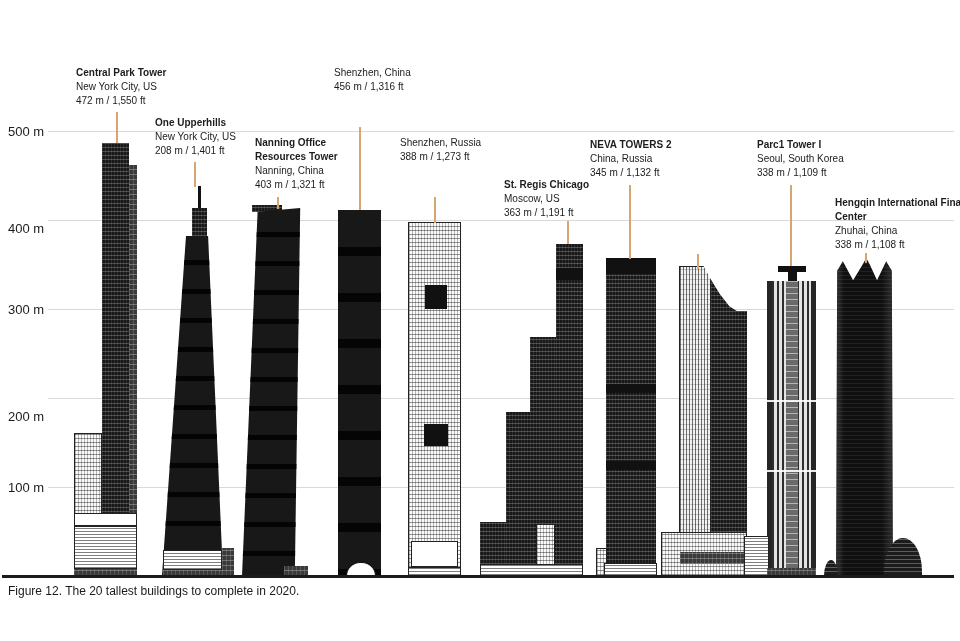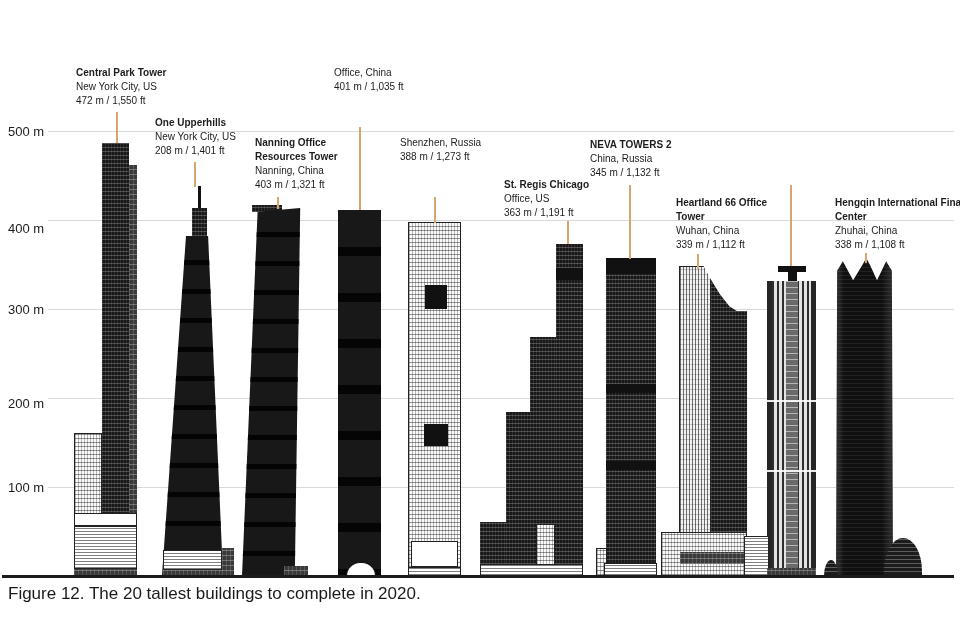--- a/index.html
+++ b/index.html
@@ -1,21 +1,21 @@
 <!DOCTYPE html>
 <html><head>
 <meta charset="utf-8">
 <style>
   html,body{margin:0;padding:0;background:#fff;}
   #fig{position:relative;width:960px;height:641px;background:#ffffff;overflow:hidden;
        font-family:"Liberation Sans", sans-serif;color:#1c1c1c;}
   .gridline{position:absolute;left:48px;width:906px;height:1px;background:#d9d9d9;}
   .tick{position:absolute;left:8px;width:40px;font-size:13px;color:#1c1c1c;}
   .ground{position:absolute;left:2px;top:575px;width:952px;height:3px;background:#1b1b1b;}
-  .caption{position:absolute;left:8px;top:584px;font-size:17px;color:#1a1a1a;}
+  .caption{position:absolute;left:8px;top:584px;font-size:12px;color:#1a1a1a;}
   .bl{position:absolute;font-size:10px;line-height:14px;color:#1c1c1c;}
   .bl .nm{font-weight:bold;}
   .leader{position:absolute;width:2px;background:#d7a571;}
   .b{position:absolute;}
   
   .f-dark{background-color:#181818;background-image:
      repeating-linear-gradient(0deg, rgba(255,255,255,.22) 0 1px, transparent 1px 4px),
      repeating-linear-gradient(90deg, rgba(255,255,255,.10) 0 1px, transparent 1px 3px);}
   .f-dark2{background-color:#3a3a3a;background-image:
      repeating-linear-gradient(0deg, rgba(255,255,255,.28) 0 1px, transparent 1px 5px),
@@ -38,21 +38,21 @@
 
   <div class="gridline" style="top:131px"></div>
   <div class="gridline" style="top:220px"></div>
   <div class="gridline" style="top:309px"></div>
   <div class="gridline" style="top:398px"></div>
   <div class="gridline" style="top:487px"></div>
 
   <div class="tick" style="top:124px">500 m</div>
   <div class="tick" style="top:221px">400 m</div>
   <div class="tick" style="top:302px">300 m</div>
-  <div class="tick" style="top:396px">200 m</div>
+  <div class="tick" style="top:409px">200 m</div>
   <div class="tick" style="top:480px">100 m</div>
 
   <div>
     <div class="b f-light" style="left:74px;top:433px;width:28px;height:143px"></div>
     <div class="b f-dark" style="left:102px;top:143px;width:27px;height:433px"></div>
     <div class="b f-dark2" style="left:129px;top:165px;width:8px;height:350px"></div>
     <div class="b" style="left:74px;top:513px;width:63px;height:13px;background:#fff;border:1px solid #222;box-sizing:border-box"></div>
     <div class="b f-hatch" style="left:74px;top:526px;width:63px;height:43px"></div>
     <div class="b f-dark2" style="left:74px;top:569px;width:63px;height:7px"></div>
   </div>
@@ -152,41 +152,41 @@
     <div class="nm">One Upperhills</div>
     <div>New York City, US</div>
     <div>208 m / 1,401 ft</div>
   </div>
   <div class="bl" style="left:255px;top:136px;width:110px">
     <div class="nm">Nanning Office Resources Tower</div>
     <div>Nanning, China</div>
     <div>403 m / 1,321 ft</div>
   </div>
   <div class="bl" style="left:334px;top:66px;width:135px">
-    <div>Office, China</div>
-    <div>401 m / 1,035 ft</div>
+    <div>Shenzhen, China</div>
+    <div>456 m / 1,316 ft</div>
   </div>
   <div class="bl" style="left:400px;top:136px;width:118px">
     <div>Shenzhen, Russia</div>
     <div>388 m / 1,273 ft</div>
   </div>
   <div class="bl" style="left:504px;top:178px;width:135px">
     <div class="nm">St. Regis Chicago</div>
-    <div>Office, US</div>
+    <div>Moscow, US</div>
     <div>363 m / 1,191 ft</div>
   </div>
   <div class="bl" style="left:590px;top:138px;width:140px">
     <div class="nm">NEVA TOWERS 2</div>
     <div>China, Russia</div>
     <div>345 m / 1,132 ft</div>
   </div>
-  <div class="bl" style="left:676px;top:196px;width:95px">
-    <div class="nm">Heartland 66 Office Tower</div>
-    <div>Wuhan, China</div>
-    <div>339 m / 1,112 ft</div>
+  <div class="bl" style="left:757px;top:138px;width:130px">
+    <div class="nm">Parc1 Tower I</div>
+    <div>Seoul, South Korea</div>
+    <div>338 m / 1,109 ft</div>
   </div>
   <div class="bl" style="left:835px;top:196px;width:145px">
     <div class="nm">Hengqin International Finance Center</div>
     <div>Zhuhai, China</div>
     <div>338 m / 1,108 ft</div>
   </div>
 
   <div class="caption">Figure 12. The 20 tallest buildings to complete in 2020.</div>
 </div>
 

